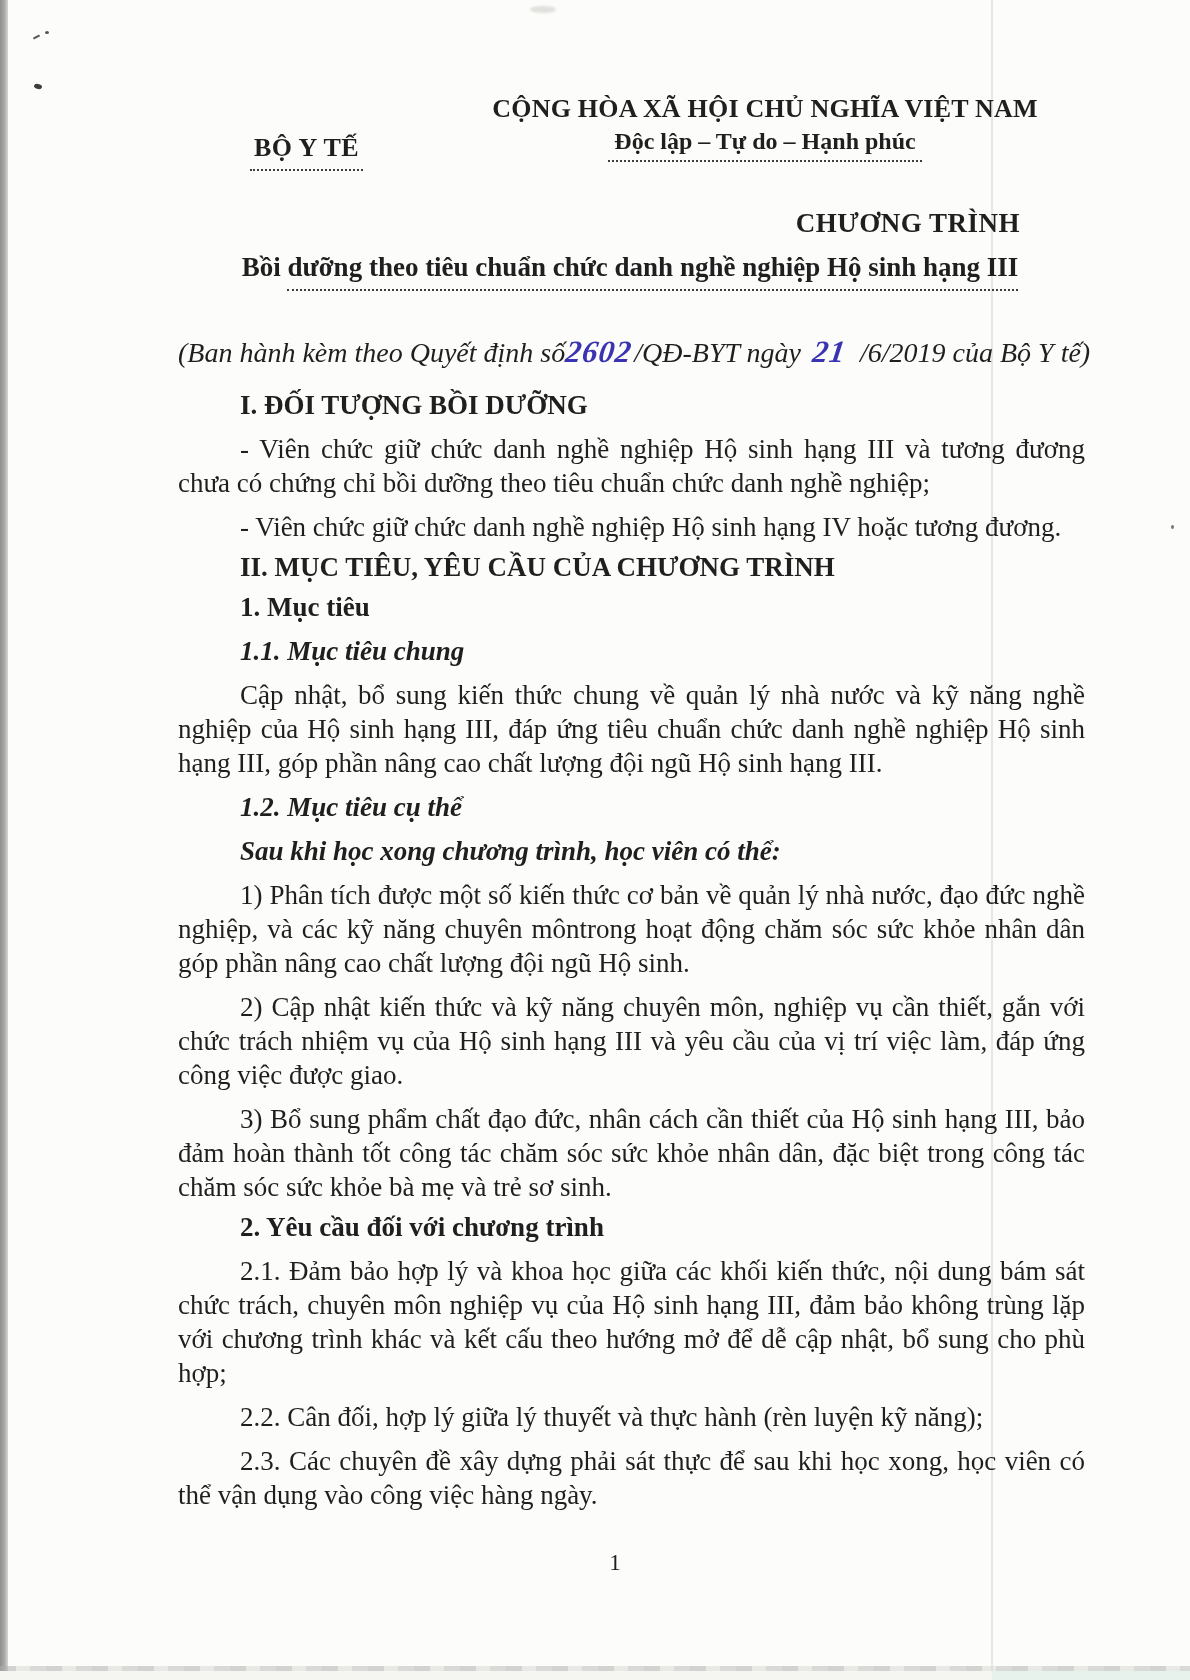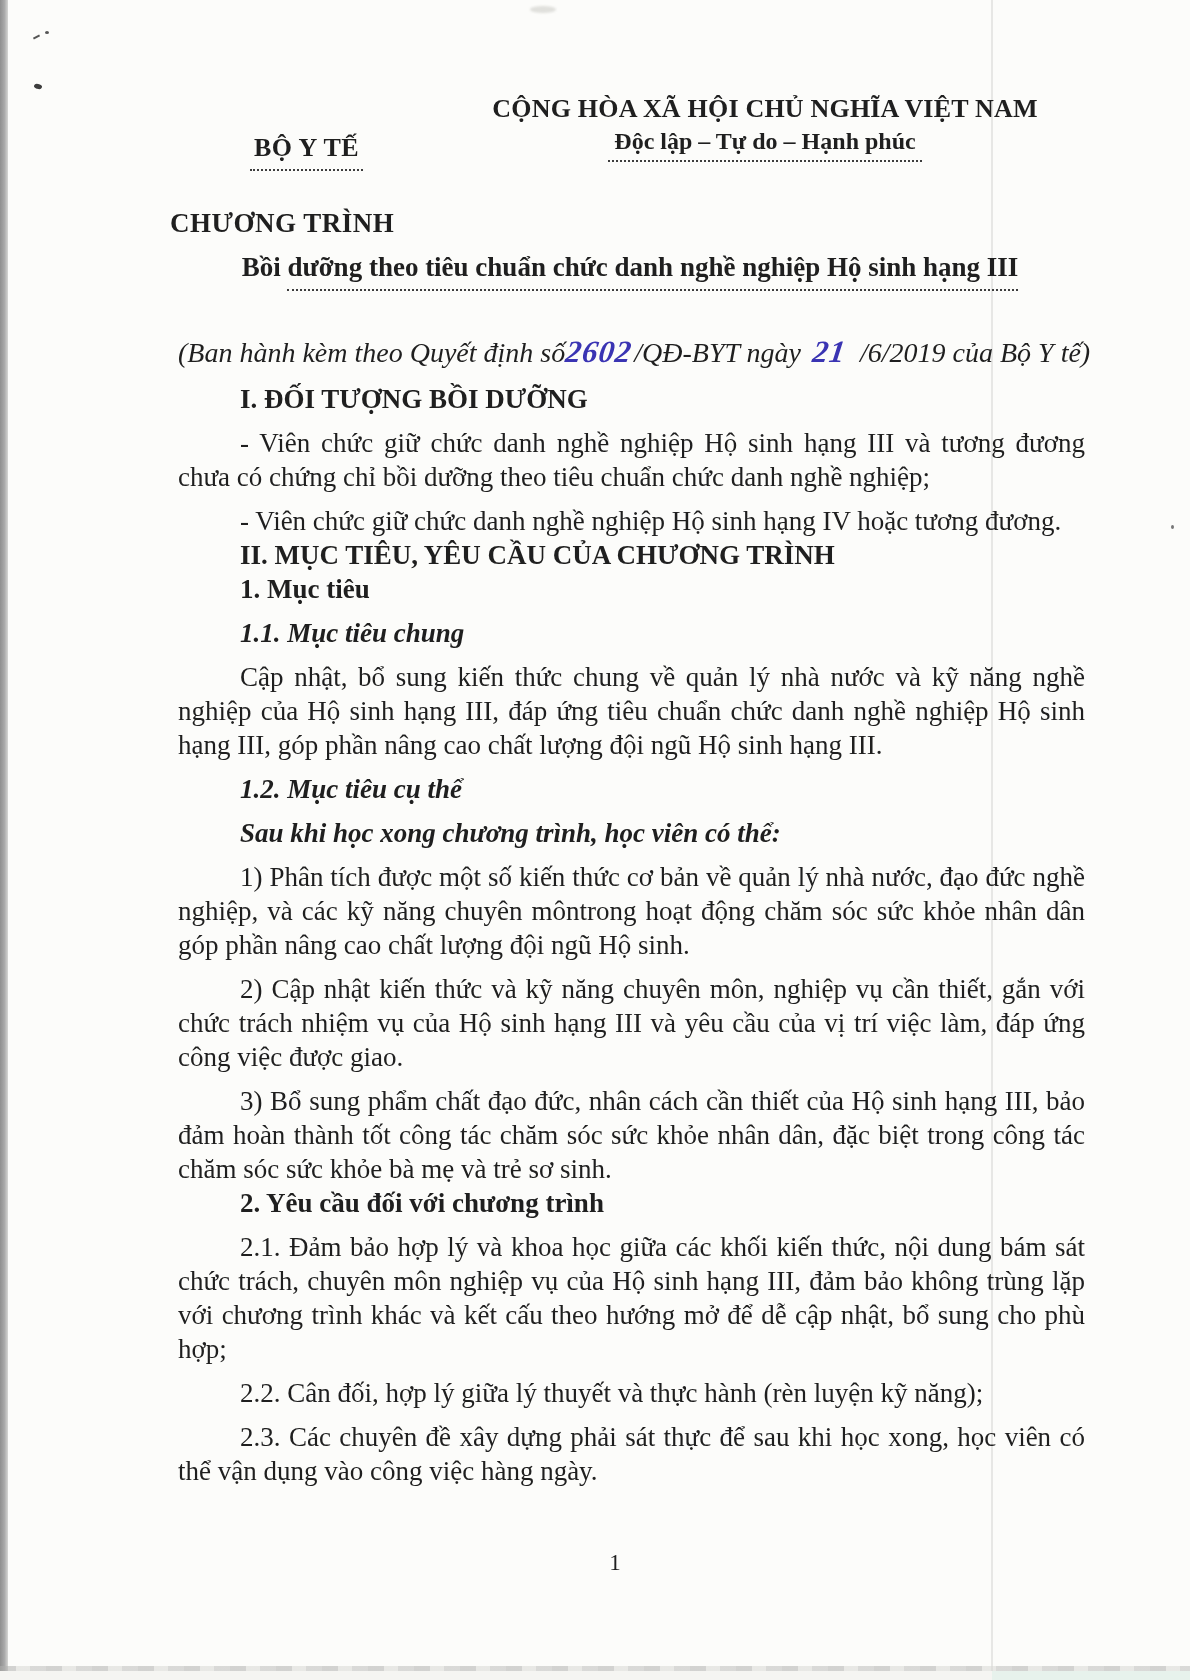--- a/index.html
+++ b/index.html
@@ -24,38 +24,38 @@
   .speck.round{border-radius:50%;}
   .smudge{position:absolute;background:#e0e0dc;border-radius:50%;filter:blur(1px);}
   
   .org{position:absolute;left:250px;top:104px;font-weight:bold;font-size:26px;
     border-bottom:2px dotted #3d3d3d;padding:0 4px 6px 4px;letter-spacing:.5px;margin-top:29px;}
   .gov{position:absolute;left:440px;top:94px;width:650px;text-align:center;}
   .national{font-weight:bold;font-size:26px;letter-spacing:.2px;}
   .motto{display:inline-block;font-weight:bold;font-size:24px;margin-top:4px;
     border-bottom:2px dotted #3d3d3d;padding:0 6px 5px 6px;}
   
-  .kicker{position:absolute;left:170px;top:208px;width:850px;text-align:left;
+  .kicker{position:absolute;left:170px;top:208px;width:850px;text-align:right;
     font-weight:bold;font-size:27px;letter-spacing:.5px;}
   .main-title{position:absolute;left:150px;top:252px;width:960px;text-align:center;
     font-weight:bold;font-size:27px;}
   .title-underline{border-bottom:2px dotted #3c3c3c;padding-bottom:7px;}
   .issuance{position:absolute;left:178px;top:334px;width:930px;
     font-style:italic;font-size:28px;white-space:nowrap;}
   .hand{color:#3a34b3;font-style:italic;font-weight:bold;font-size:31px;
     display:inline-block;transform:skewX(-8deg);letter-spacing:1px;}
   .hand.num{margin:0 2px 0 1px;}
   .hand.day{margin:0 14px 0 12px;}
   
   .body-col{position:absolute;left:178px;top:382px;width:907px;
     font-size:27px;line-height:34px;text-align:justify;}
   .blk{margin:10px 0 0 0;}
   .blk:first-child{margin-top:0;}
   .blk.p{text-indent:62px;}
-  .blk.h1,.blk.h2{font-weight:bold;margin-top:0;margin-left:62px;text-align:left;}
+  .blk.h1,.blk.h2{font-weight:bold;margin-top:6px;margin-left:62px;text-align:left;}
   .blk.h3{font-weight:bold;font-style:italic;margin-left:62px;text-align:left;}
   .page-number{position:absolute;left:580px;top:1550px;width:70px;text-align:center;font-size:23px;}
 </style>
 </head>
 <body>
 
 <div class="page">
 
   <div class="left-edge"></div>
   <div class="crease" style="left:991px;"></div>

